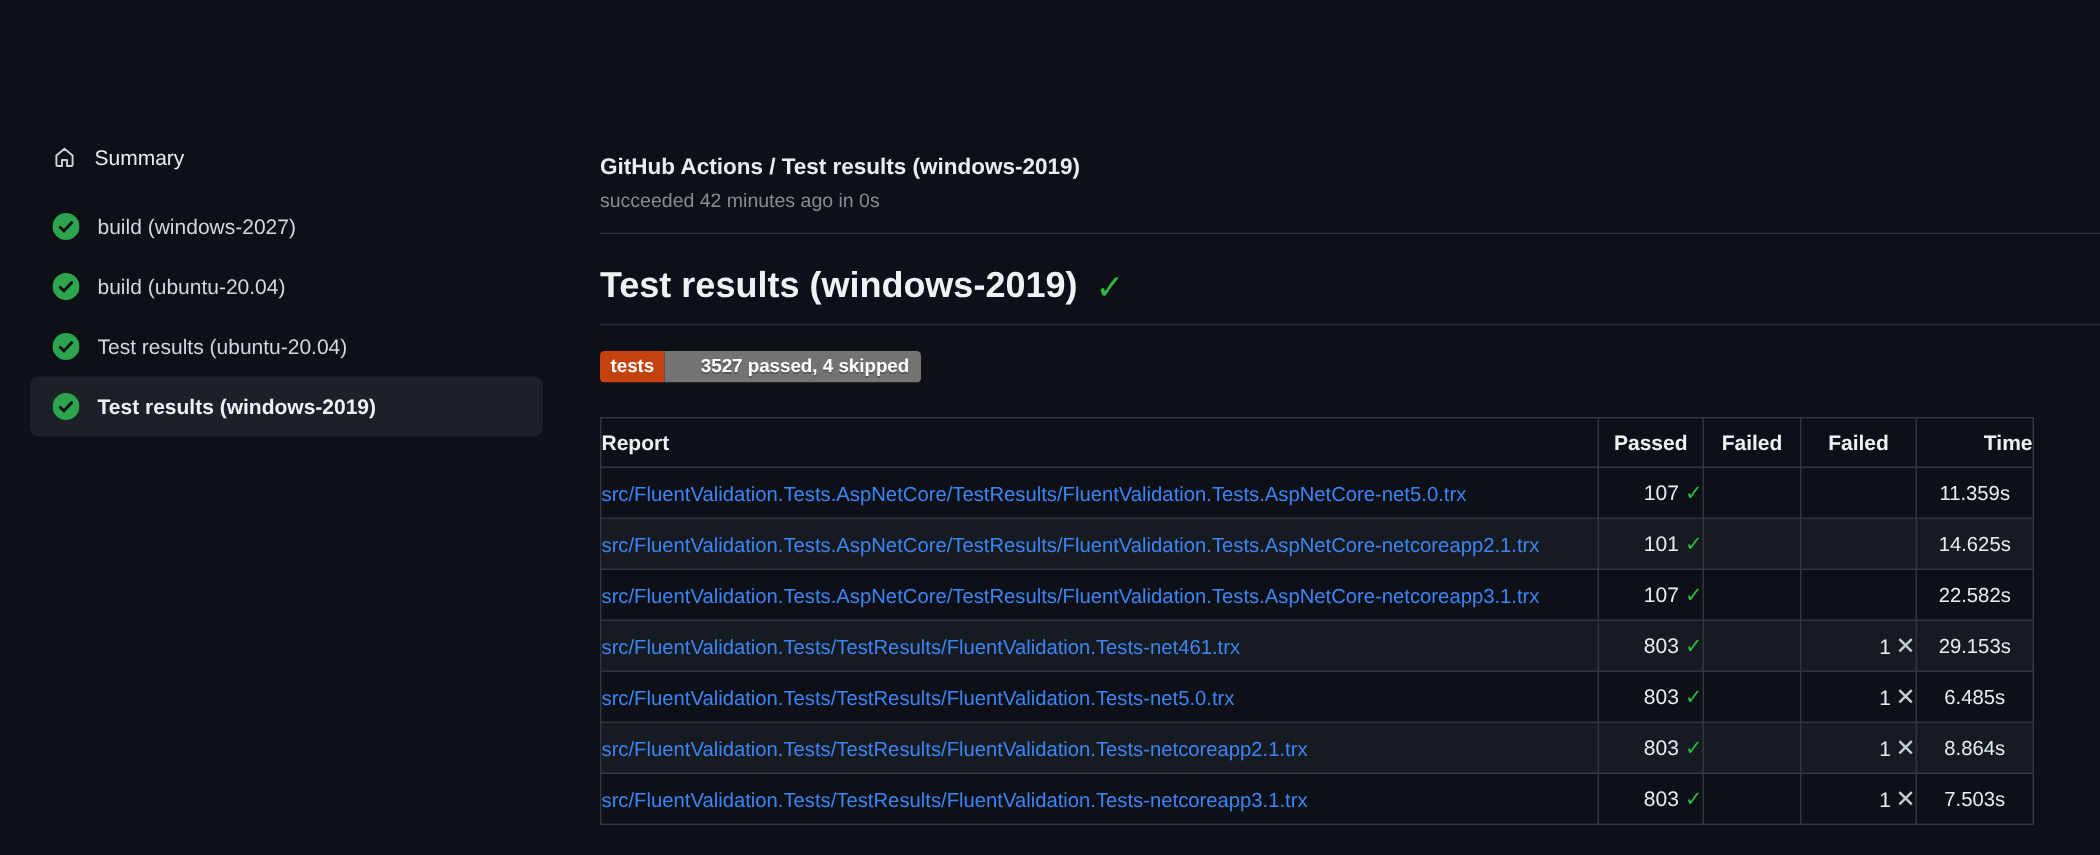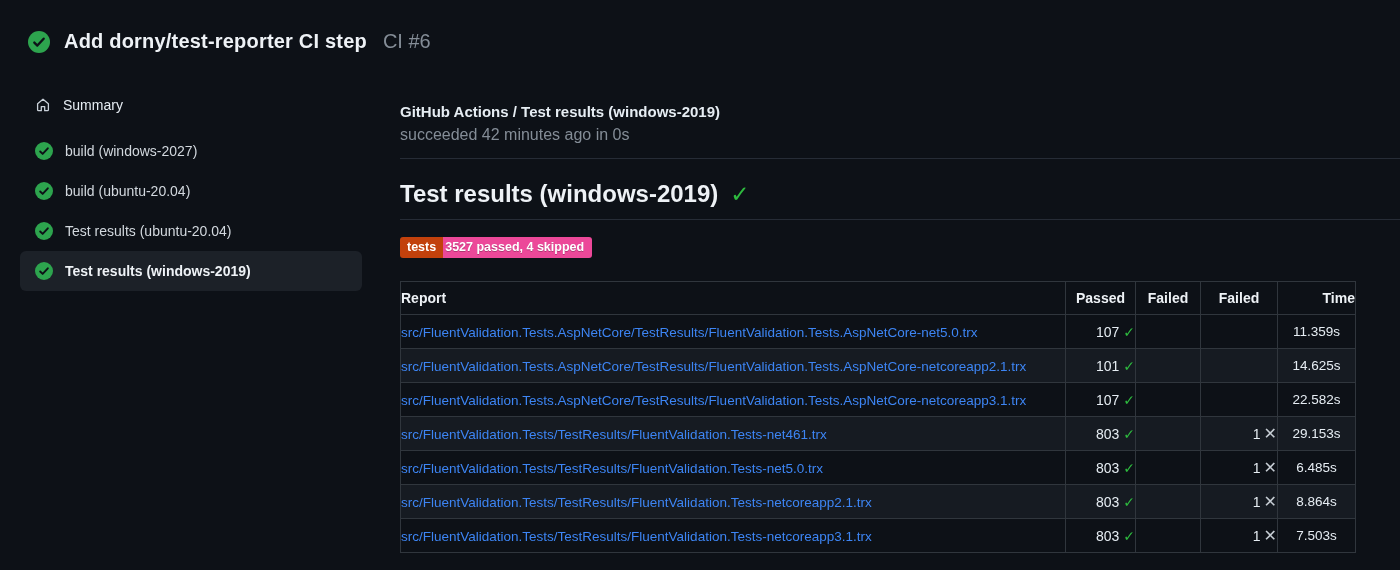--- a/index.html
+++ b/index.html
@@ -46,33 +46,33 @@
     height: 40px; padding-left: 15px;
     border-radius: 6px;
     font-size: 14px; color: #d2d8de;
     cursor: pointer;
   }
   .job-item.selected { background: #1c2128; color: #eef2f6; font-weight: 700; }
 
   
   .main { position: absolute; left: 400px; top: 0; right: 0; }
   .check-title { margin-top: 103px; font-size: 15px; font-weight: 700; color: #e6edf3; }
-  .check-status { margin-top: 6px; font-size: 16px; color: #848d97; }
+  .check-status { margin-top: 6px; font-size: 13px; color: #848d97; }
   .divider { border: none; border-top: 1px solid #262c36; margin: 0; }
   .divider-1 { margin-top: 14px; }
   .divider-2 { margin-top: 11px; }
   .section-title-row { margin-top: 21px; display: flex; align-items: center; gap: 12px; }
   .section-title { font-size: 24px; font-weight: 700; color: #eef2f6; }
   .title-check { font-size: 23px; font-weight: 700; color: #2ebb3f; line-height: 1; }
 
   
   .badge { margin-top: 17px; display: inline-flex; font-size: 12.5px; font-weight: 700; color: #ffffff;
            border-radius: 3px; overflow: hidden; cursor: default; }
   .badge-label { background: #c2410c; padding: 3px 7px 4px 7px; }
-  .badge-value { background: #ec4899; padding: 3px 8px 4px 2px; text-shadow: 0 1px 0 rgba(0,0,0,.25); }
+  .badge-value { background: #737373; padding: 3px 8px 4px 24px; text-shadow: 0 1px 0 rgba(0,0,0,.25); }
 
   
   .results-table {
     margin-top: 23px;
     width: 955px;
     border-collapse: collapse;
     table-layout: fixed;
     font-size: 14px;
   }
   .results-table th, .results-table td {
@@ -98,28 +98,20 @@
   .check-glyph { color: #2ebb3f; font-weight: 700; font-size: 14px; margin-left: 4px; }
   .cell-skipped { text-align: right; padding-right: 10px; color: #e6edf3; }
   .cross-glyph { color: #c6cdd4; font-weight: 400; font-size: 16px; margin-left: 3px; }
   .cell-time { text-align: center; padding-right: 9px; color: #e6edf3; font-size: 13.5px; }
 </style>
 </head>
 <body>
 
 <div class="page">
 
-  <div class="run-header">
-    <svg class="circle-check" width="22" height="22" viewBox="0 0 16 16">
-      <circle cx="8" cy="8" r="8" fill="#2da44e"></circle>
-      <path d="M4.6 8.4l2.2 2.2 4.6-5" stroke="#0d1117" stroke-width="1.7" fill="none" stroke-linecap="round" stroke-linejoin="round"></path>
-    </svg>
-    <span class="run-title">Add dorny/test-reporter CI step</span>
-    <span class="run-number">CI #6</span>
-  </div>
 
   <div class="sidebar">
     <div class="summary-item">
       <svg width="16" height="16" viewBox="0 0 16 16">
         <path d="M2.6 6.7L8 2.2l5.4 4.5v6.1a.9.9 0 0 1-.9.9H9.7V9.6H6.3v4.1H3.5a.9.9 0 0 1-.9-.9z" fill="none" stroke="#c9d1d9" stroke-width="1.3" stroke-linejoin="round"></path>
       </svg>
       <span>Summary</span>
     </div>
 
 

